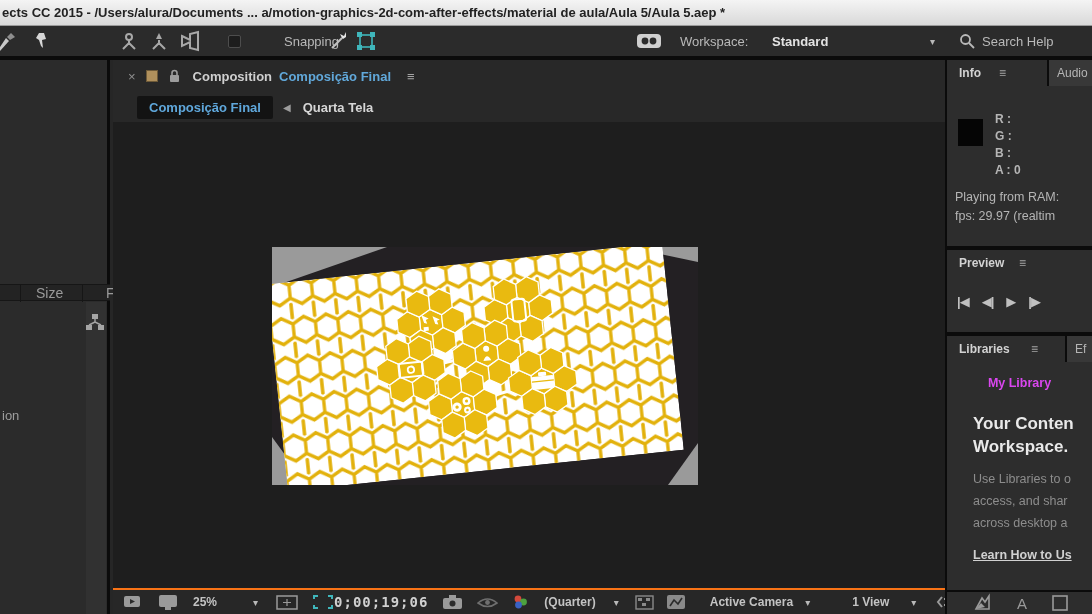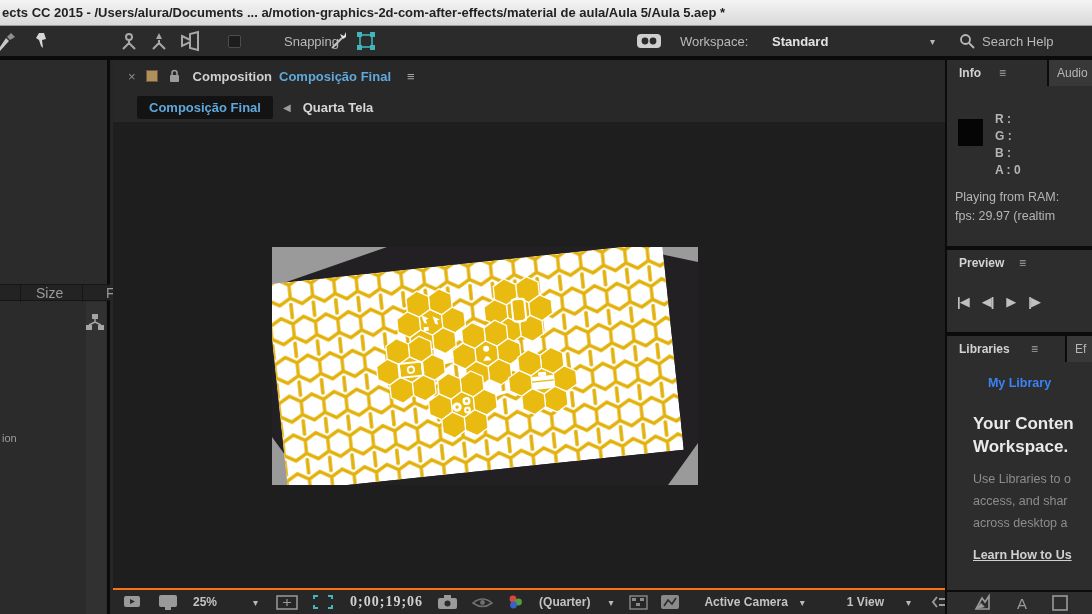--- a/index.html
+++ b/index.html
@@ -22,21 +22,21 @@
   .chev { font-size:10px; color:#b9b9b9; }
 
   
   .project-strip { position:absolute; left:0; top:60px; width:110px; height:554px;
     background:#2b2b2b; border-right:3px solid #0b0b0b; color:#9f9f9f; font-size:12px; }
   .proj-header { position:absolute; left:0; top:224px; width:110px; height:17px; background:#232323;
     border-top:1px solid #161616; border-bottom:1px solid #161616; }
   .proj-header .col { position:absolute; top:1px; height:15px; line-height:15px; color:#9a9a9a; font-size:14px; }
   .proj-col-div { position:absolute; top:0; width:1px; height:17px; background:#161616; }
   .proj-scroll { position:absolute; left:86px; top:242px; width:20px; height:312px; background:#313131; }
-  .proj-item-frag { position:absolute; left:2px; top:348px; color:#9d9d9d; font-size:11px;margin-top:24px; }
+  .proj-item-frag { position:absolute; left:2px; top:348px; color:#9d9d9d; font-size:13px; }
 
   .comp-panel { position:absolute; left:113px; top:60px; width:832px; height:554px; background:#282828; }
   .comp-tabrow { position:absolute; left:0; top:0; width:832px; height:32px; background:#282828;
     display:flex; align-items:center; color:#c9c9c9; font-size:13px; }
   .comp-tabrow .close { margin-left:15px; color:#8f8f8f; font-size:13px; }
   .comp-swatch { width:12px; height:12px; background:#b0905c; border:1px solid #6e5a38; margin-left:10px; }
   .comp-title { margin-left:12px; font-weight:bold; color:#cfcfcf; }
   .comp-name { margin-left:7px; font-weight:bold; color:#61a8da; }
   .panel-menu { color:#a5a5a5; font-size:13px; }
   .comp-tabrow .panel-menu { margin-left:16px; }
@@ -73,21 +73,21 @@
 
   .info-swatch { position:absolute; left:11px; top:59px; width:25px; height:27px; background:#050505; }
   .info-ch { position:absolute; left:48px; color:#b5b5b5; font-size:12px; font-weight:bold; }
   .info-status { position:absolute; left:8px; color:#b5b5b5; font-size:12.5px; white-space:nowrap; overflow:hidden; width:137px; }
 
   .transport { position:absolute; left:10px; top:44px; display:flex; gap:13px; color:#c0c0c0;
     font-size:13px; font-weight:bold; letter-spacing:-1px; }
   .transport span { cursor:default; }
 
   .lib-select { position:absolute; left:0; top:40px; width:145px; text-align:center;
-    color:#3b82f6; font-weight:bold; font-size:12.5px; }
+    color:#d946ef; font-weight:bold; font-size:12.5px; }
   .lib-h { position:absolute; left:26px; color:#e9e9e9; font-weight:bold; font-size:17px; white-space:nowrap; }
   .lib-b { position:absolute; left:26px; color:#8d8d8d; font-size:12.5px; white-space:nowrap; }
   .lib-link { position:absolute; left:26px; color:#d0d0d0; font-weight:bold; font-size:12.5px;
     text-decoration:underline; white-space:nowrap; }
   .rc-bottomrow { position:absolute; left:0; top:530px; width:145px; height:24px; background:#2d2d2d;
     border-top:2px solid #0b0b0b; display:flex; align-items:center; gap:24px; padding-left:26px; color:#8f8f8f; }
   .lib-a { font-size:15px; color:#9a9a9a; }
 
   .gap60 { position:absolute; left:0; top:58px; width:1092px; height:2px; background:#0b0b0b; }
 </style>
@@ -317,21 +317,21 @@
       </svg>
       <span class="bb-text" style="margin-left:14px; font-weight:bold;">25%</span>
       <span class="chev" style="margin-left:36px;">▾</span>
       <svg style="margin-left:18px;" width="22" height="15" viewBox="0 0 22 15">
         <rect x="1" y="1" width="20" height="13" fill="none" stroke="#9a9a9a" stroke-width="1.5"></rect>
         <path d="M11 4 L11 11 M7 7.5 L15 7.5" stroke="#9a9a9a" stroke-width="1.2"></path>
       </svg>
       <svg style="margin-left:14px;" width="22" height="16" viewBox="0 0 22 16">
         <path d="M2 5 L2 2 L6 2 M16 2 L20 2 L20 5 M20 11 L20 14 L16 14 M6 14 L2 14 L2 11" fill="none" stroke="#3fb6bb" stroke-width="2"></path>
       </svg>
-      <span class="timecode" style="margin-left:16px;font-family:Liberation Serif, serif;">0;00;19;06</span>
+      <span class="timecode" style="">0;00;19;06</span>
       <svg style="margin-left:14px;" width="21" height="16" viewBox="0 0 21 16">
         <rect x="1" y="4" width="19" height="11" rx="2" fill="#9a9a9a"></rect>
         <rect x="7" y="1" width="7" height="4" fill="#9a9a9a"></rect>
           <circle cx="10.5" cy="9.5" r="3" fill="#2b2b2b"></circle>
       </svg>
       <svg style="margin-left:14px;" width="21" height="15" viewBox="0 0 21 15">
         <path d="M1 8 Q10.5 0 20 8 Q10.5 15 1 8 Z" fill="none" stroke="#6f6f6f" stroke-width="1.6"></path>
         <circle cx="10.5" cy="7.5" r="2.4" fill="#6f6f6f"></circle>
       </svg>
       <svg style="margin-left:14px;" width="18" height="16" viewBox="0 0 18 16">

